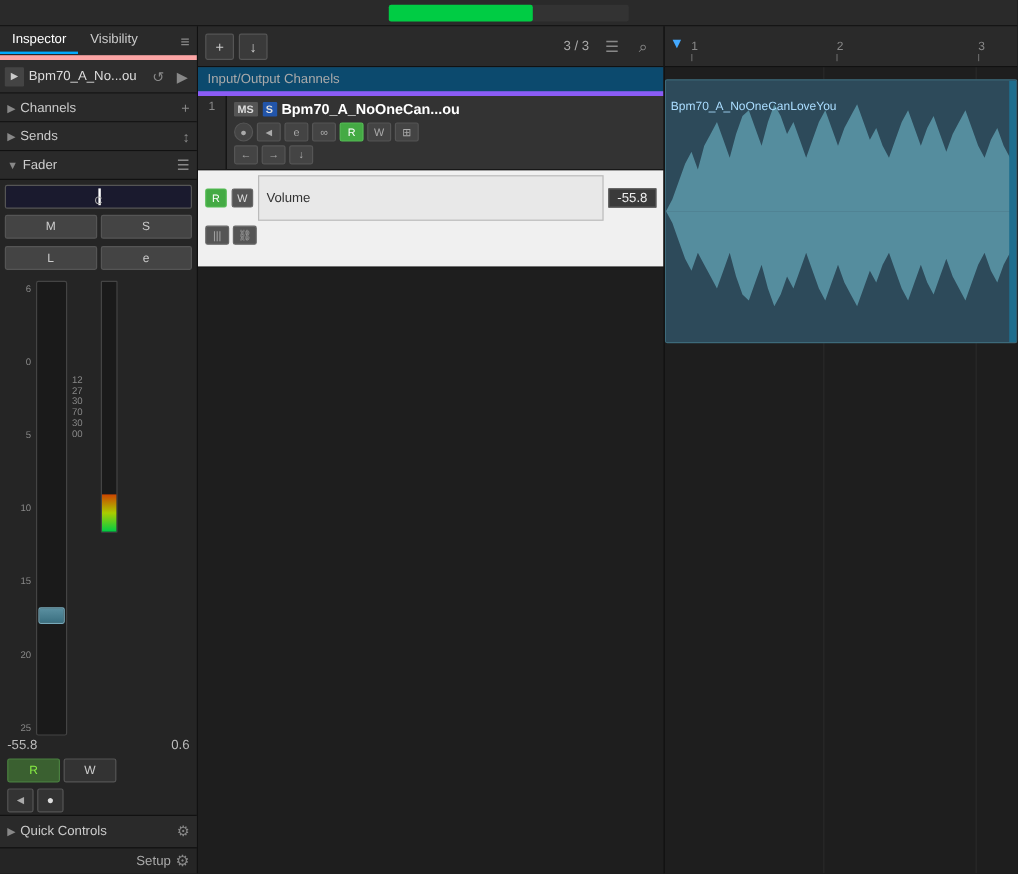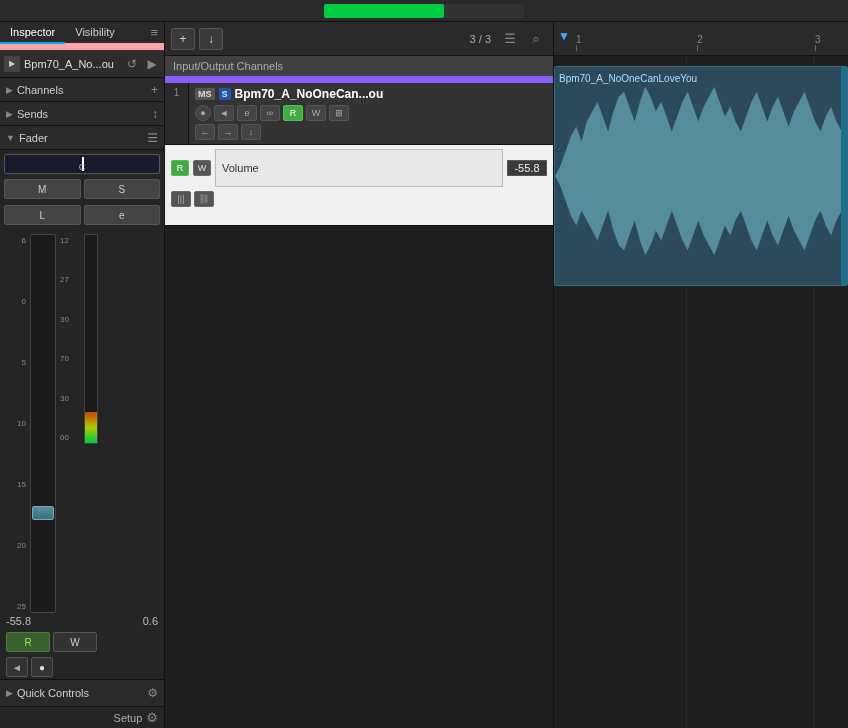--- a/index.html
+++ b/index.html
@@ -50,21 +50,21 @@
       display: flex;
       flex-direction: column;
       flex-shrink: 0;
     }
 
     
     .inspector-tabs {
       display: flex;
       align-items: center;
       background: #2a2a2a;
-      border-bottom: 7px solid #fca5a5;
+      border-bottom: 4px solid #fca5a5;
       height: 28px;
     }
     .inspector-tab {
       padding: 4px 10px;
       cursor: pointer;
       font-size: 11px;
       color: #ccc;
       border-bottom: 2px solid transparent;
     }
     .inspector-tab.active {
@@ -424,22 +424,22 @@
 
     
     .io-channels-area {
       background: #2d2d2d;
       border-bottom: 1px solid #111;
     }
     .io-channels-header {
       padding: 4px 8px;
       font-size: 11px;
       color: #aaa;
-      background: #404040;
-      border-bottom: 7px solid #8b5cf6;
+      background: #0c4a6e;
+      border-bottom: 4px solid #8b5cf6;
     }
 
     
     .channel-strip {
       display: flex;
       align-items: stretch;
       background: #333;
       border-bottom: 1px solid #111;
       min-height: 60px;
     }
@@ -656,21 +656,21 @@
       left: 0;
       right: 0;
       height: 220px;
       background: #2d4a5a;
       border: 1px solid #3d6a7a;
       border-radius: 2px;
       overflow: hidden;
     }
     .waveform-clip-label {
       position: absolute;
-      top: 6px;
+      top: 17px;
       left: 4px;
       font-size: 10px;
       color: #adf;
       z-index: 2;
     }
     .waveform-svg {
       position: absolute;
       top: 0;
       left: 0;
       width: 100%;
@@ -768,21 +768,21 @@
         <span>15</span>
         <span>20</span>
         <span>25</span>
       </div>
 
       <div class="fader-track">
         <div class="fader-thumb"></div>
       </div>
 
       <div style="display:flex;flex-direction:column;align-items:center;gap:2px;">
-        <div class="meter-scale" style="height:210px;font-size:8px;color:#888;display:flex;flex-direction:column;justify-content:space-between;">
+        <div class="meter-scale" style="height:210px;font-size:8px;color:#888;display:flex;flex-direction:column;justify-content:center;">
           <span>12</span>
           <span>27</span>
           <span>30</span>
           <span>70</span>
           <span>30</span>
           <span>00</span>
         </div>
       </div>
 
       <div class="meter-bar-container" style="height:210px;width:14px;background:#1a1a1a;border:1px solid #444;position:relative;border-radius:1px;flex-shrink:0;">

